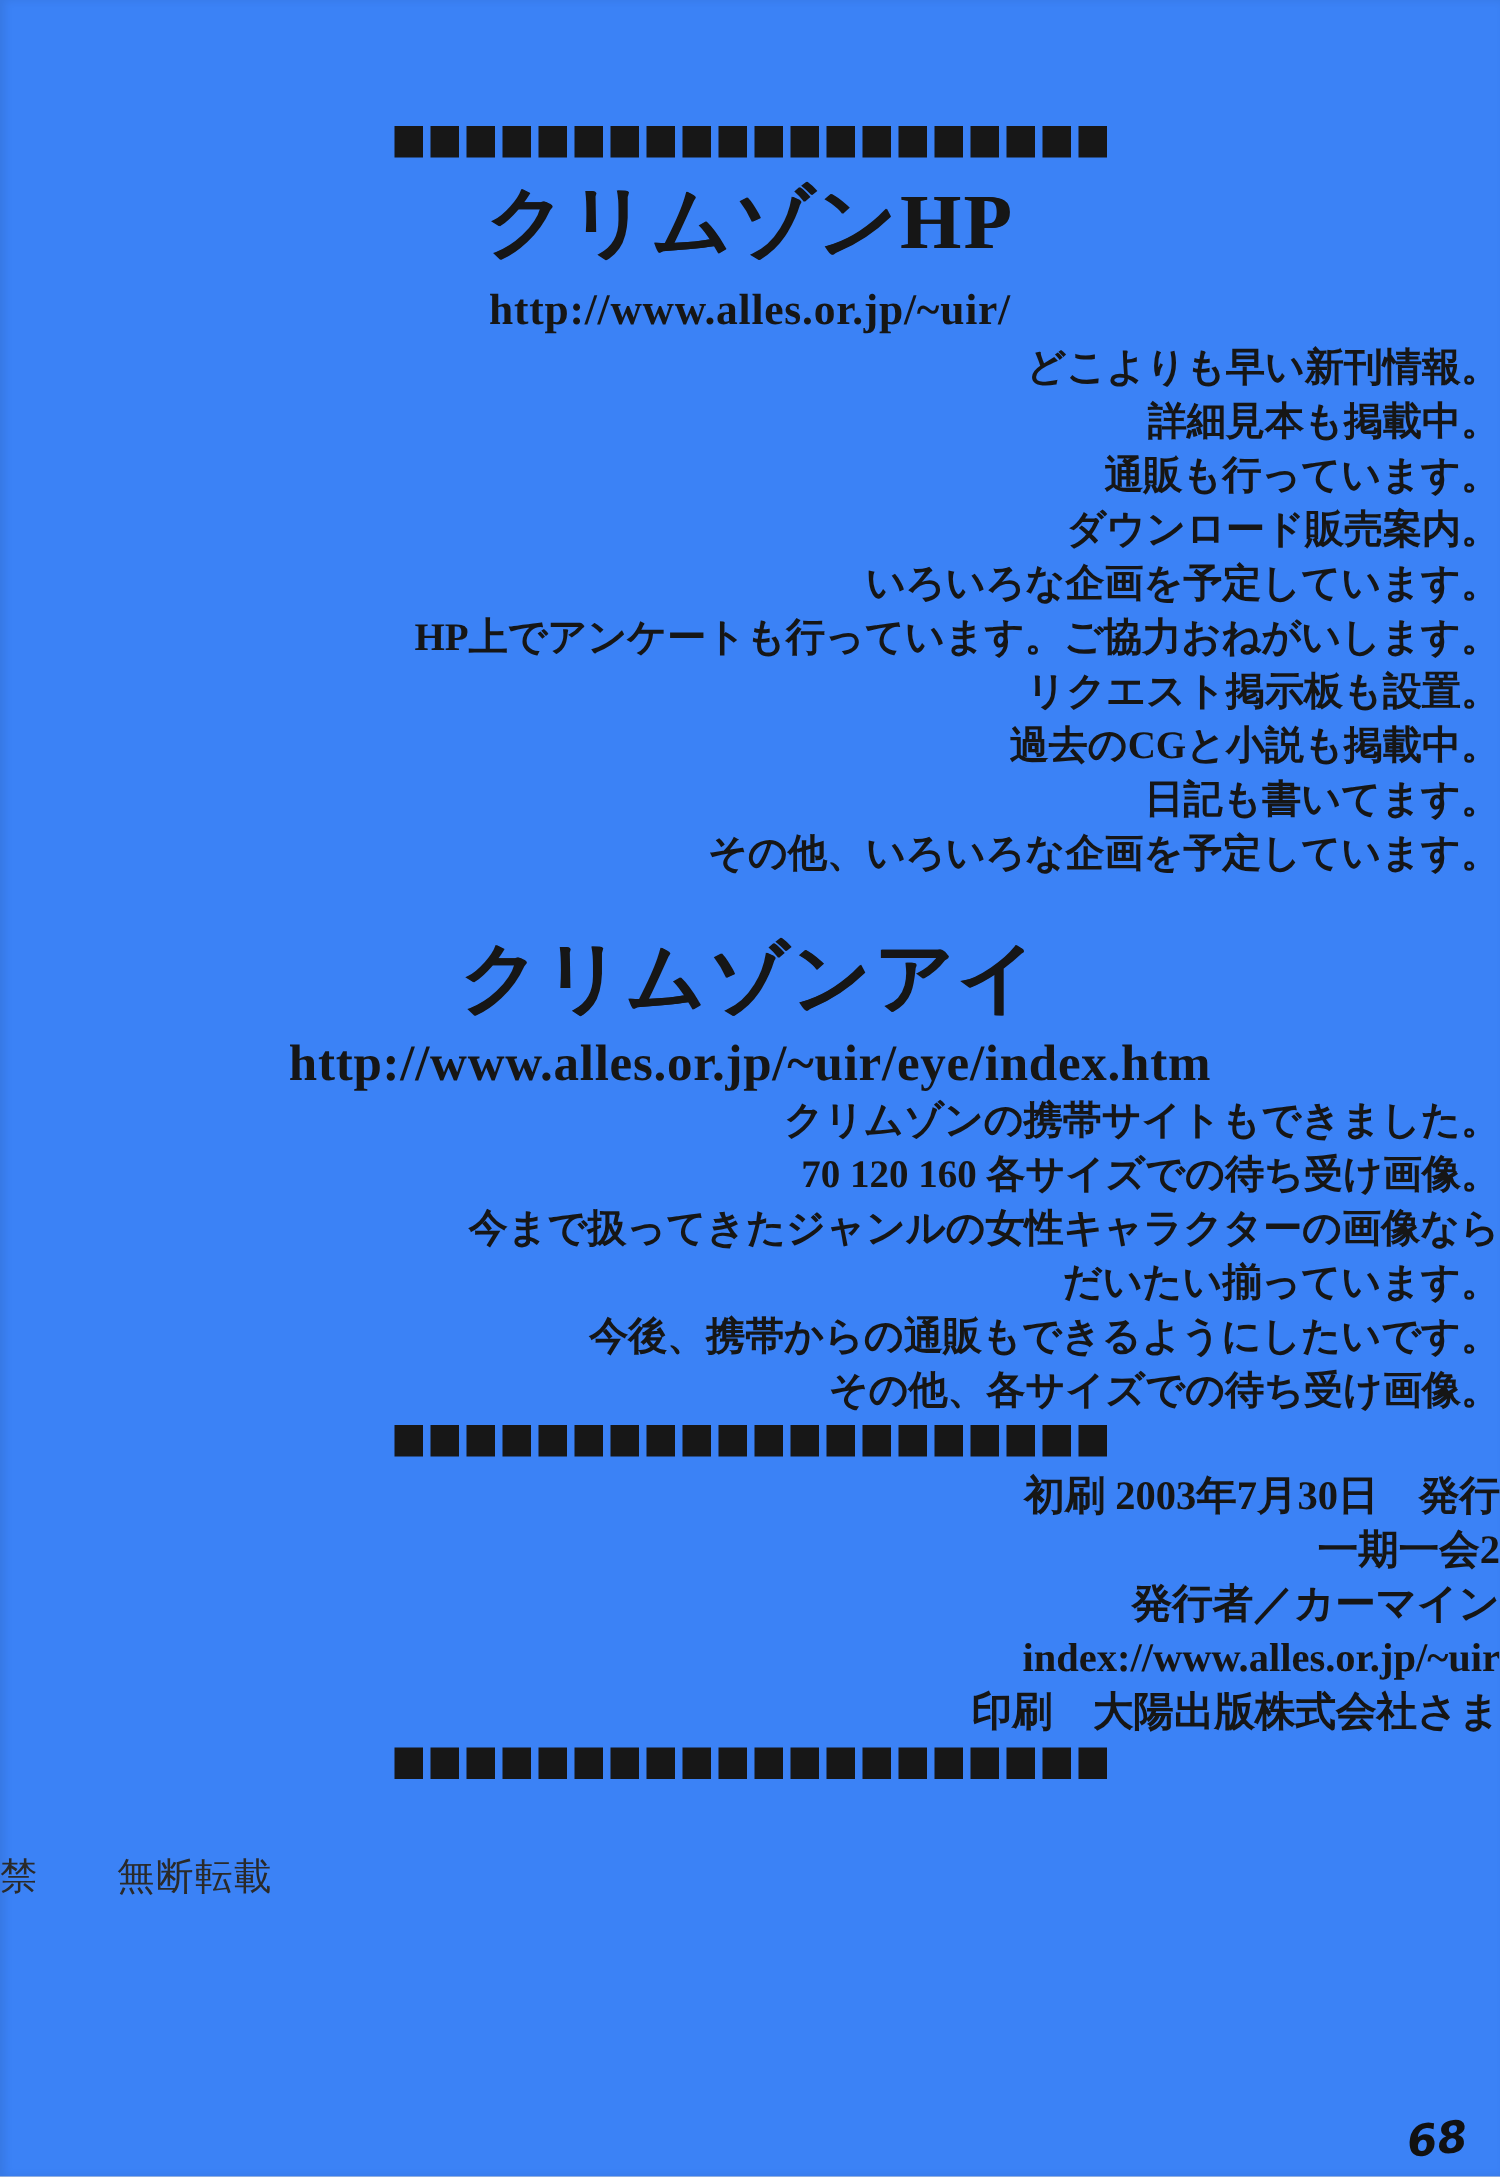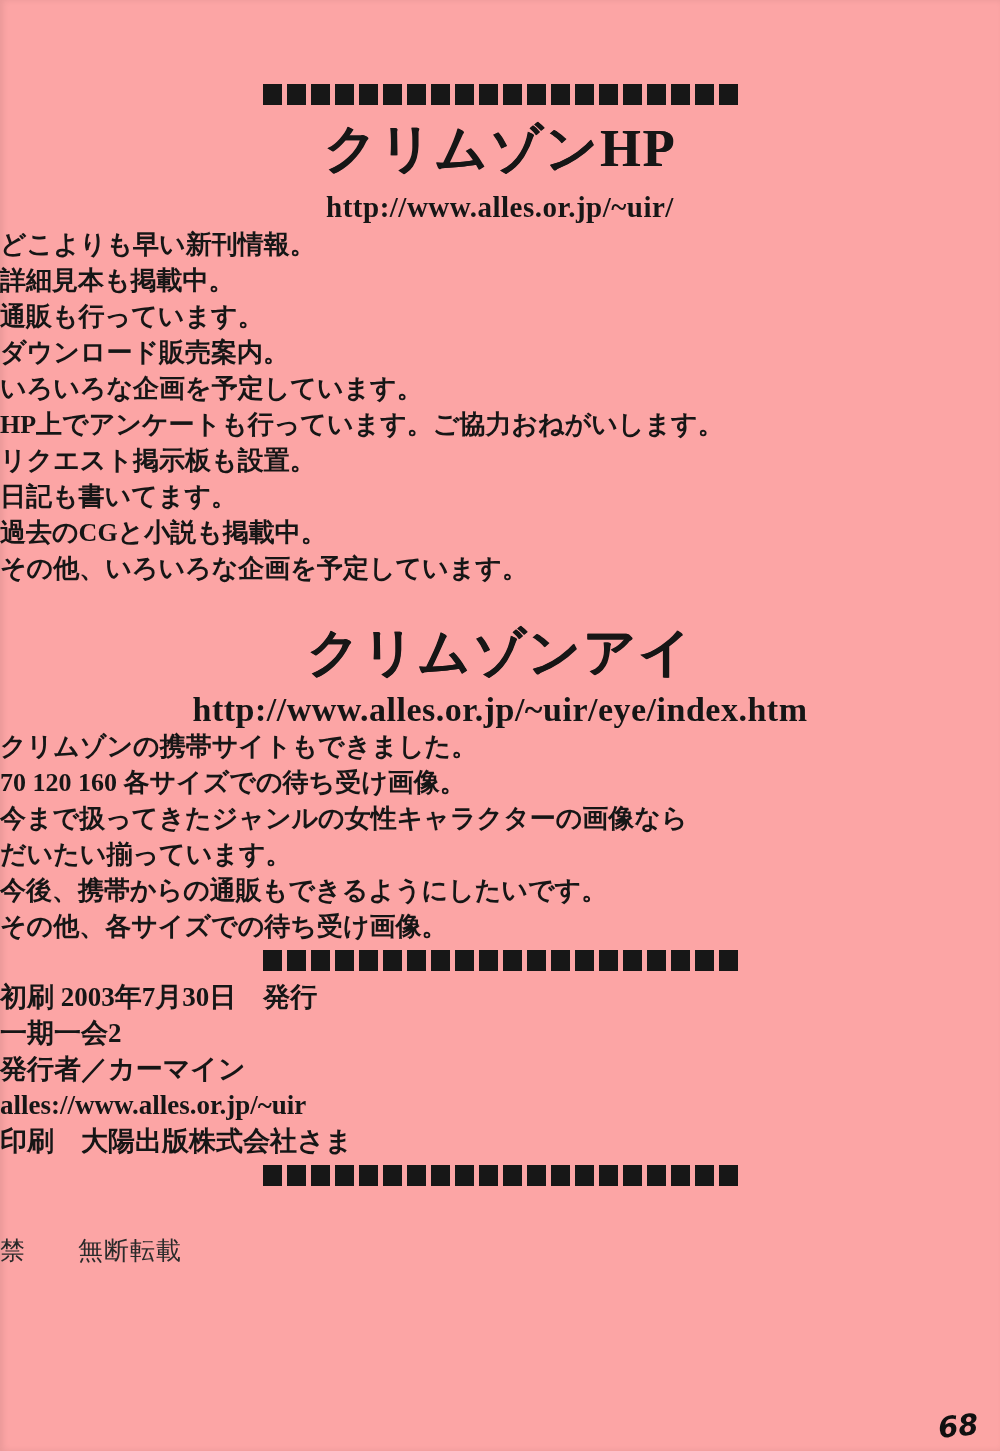--- a/index.html
+++ b/index.html
@@ -5,21 +5,21 @@
   html, body {
     margin: 0;
     padding: 0;
     background: #d8d8d8;
   }
   .page {
     position: relative;
     width: 1000px;
     height: 1451px;
     margin: 0 auto;
-    background: #fca5a5;
+    background: #3b82f6;
     color: #161616;
     font-family: "Liberation Serif", "DejaVu Serif", serif;
     overflow: hidden;
     box-shadow: inset 3px 0 6px rgba(0,0,0,0.08);
   }
   .bar {
     display: flex;
     justify-content: center;
     gap: 5px;
     width: 480px;
@@ -46,21 +46,21 @@
   .title.second { margin-top: 28px; }
   .url {
     text-align: center;
     font-size: 29px;
     line-height: 40px;
     font-weight: bold;
     letter-spacing: 0.5px;
   }
   .url.second { font-size: 34px; line-height: 38px; }
   .lines {
-    text-align: left;
+    text-align: right;
     font-weight: bold;
     font-size: 26px;
   }
   .lines .line { line-height: 36px; white-space: nowrap; }
   .colophon { margin-top: 8px; font-size: 27px; }
   .notice {
     margin-top: 48px;
     text-align: left;
     font-size: 25px;
     font-weight: normal;
@@ -110,22 +110,22 @@
   <h1 class="title">クリムゾンHP</h1>
   <div class="url">http://www.alles.or.jp/~uir/</div>
   <div class="lines">
       <div class="line">どこよりも早い新刊情報。</div>
       <div class="line">詳細見本も掲載中。</div>
       <div class="line">通販も行っています。</div>
       <div class="line">ダウンロード販売案内。</div>
       <div class="line">いろいろな企画を予定しています。</div>
       <div class="line">HP上でアンケートも行っています。ご協力おねがいします。</div>
       <div class="line">リクエスト掲示板も設置。</div>
+      <div class="line">過去のCGと小説も掲載中。</div>
       <div class="line">日記も書いてます。</div>
-      <div class="line">過去のCGと小説も掲載中。</div>
       <div class="line">その他、いろいろな企画を予定しています。</div>
     </div>
 
   <h1 class="title second">クリムゾンアイ</h1>
   <div class="url second">http://www.alles.or.jp/~uir/eye/index.htm</div>
   <div class="lines">
       <div class="line">クリムゾンの携帯サイトもできました。</div>
       <div class="line">70 120 160 各サイズでの待ち受け画像。</div>
       <div class="line">今まで扱ってきたジャンルの女性キャラクターの画像なら</div>
       <div class="line">だいたい揃っています。</div>
@@ -153,21 +153,21 @@
       <div class="sq" style="background: rgb(23, 23, 23);"></div>
       <div class="sq" style="background: rgb(23, 23, 23);"></div>
       <div class="sq" style="background: rgb(23, 23, 23);"></div>
       <div class="sq" style="background: rgb(23, 23, 23);"></div>
     </div>
 
   <div class="lines colophon">
       <div class="line">初刷 2003年7月30日　発行</div>
       <div class="line">一期一会2</div>
       <div class="line">発行者／カーマイン</div>
-      <div class="line">alles://www.alles.or.jp/~uir</div>
+      <div class="line">index://www.alles.or.jp/~uir</div>
       <div class="line">印刷　大陽出版株式会社さま</div>
     </div>
 
   <div class="bar bot">
       <div class="sq" style="background: rgb(23, 23, 23);"></div>
       <div class="sq" style="background: rgb(23, 23, 23);"></div>
       <div class="sq" style="background: rgb(23, 23, 23);"></div>
       <div class="sq" style="background: rgb(23, 23, 23);"></div>
       <div class="sq" style="background: rgb(23, 23, 23);"></div>
       <div class="sq" style="background: rgb(23, 23, 23);"></div>

